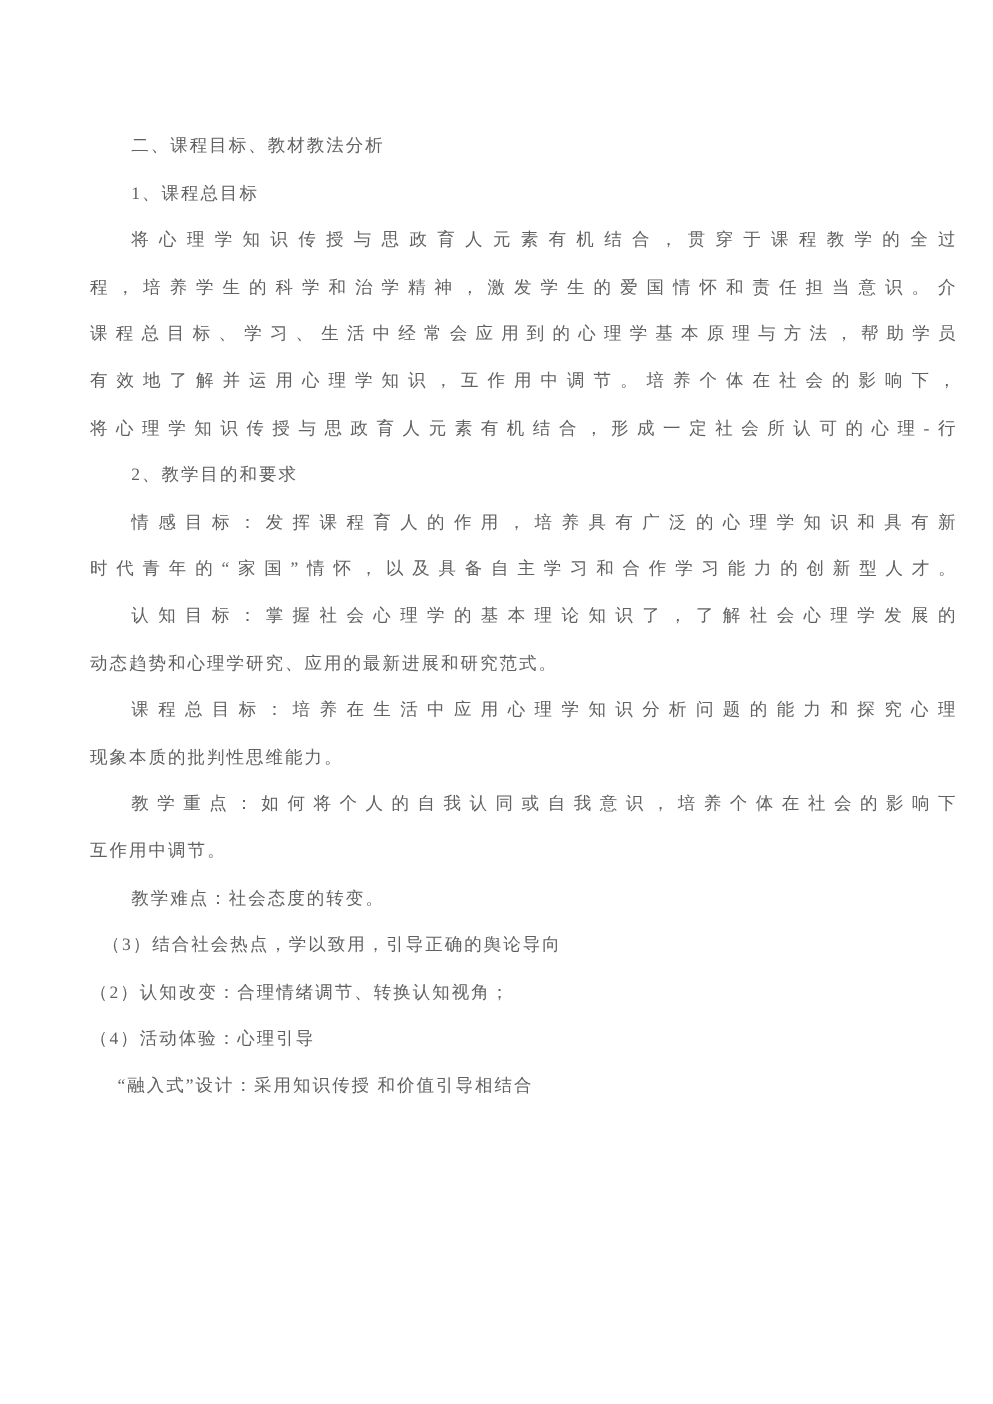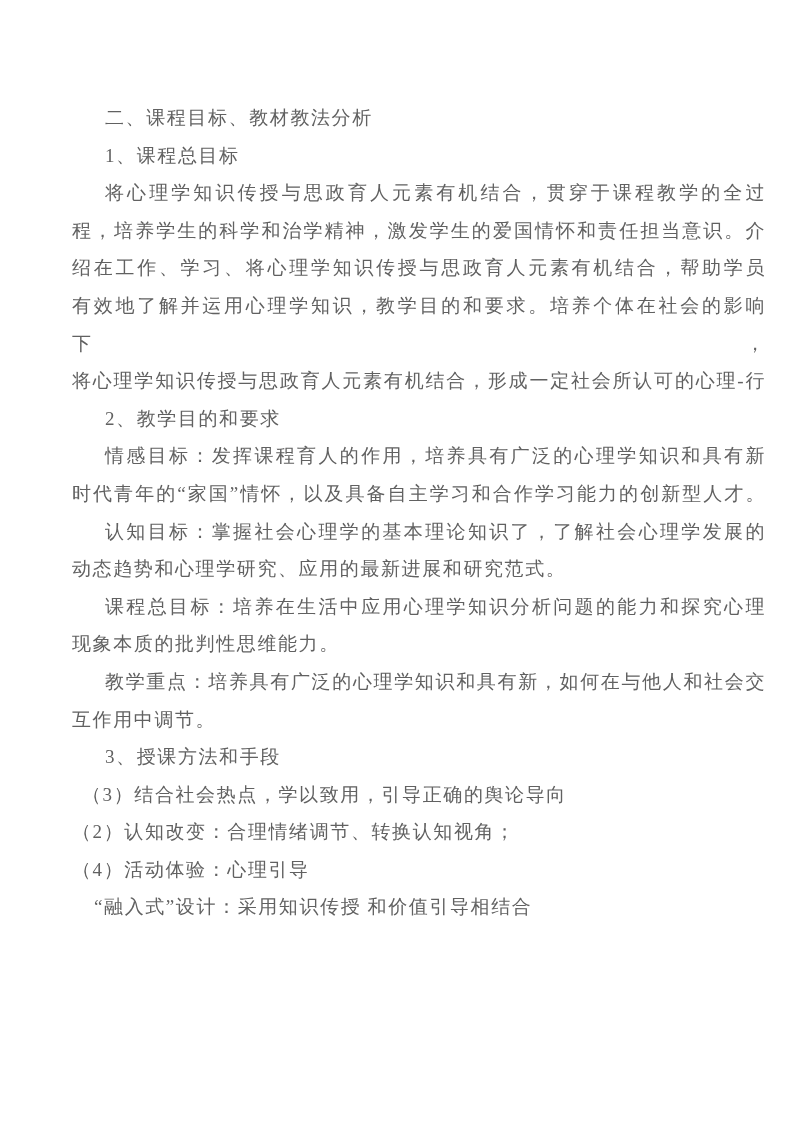--- a/index.html
+++ b/index.html
@@ -20,21 +20,21 @@
     width: 794px;
     height: 1123px;
     background: #ffffff;
   }
   .text-block {
     position: absolute;
     left: 72px;
     top: 99px;
     width: 694px;
     font-family: "Liberation Serif", "DejaVu Serif", serif;
-    font-size: 19px;
+    font-size: 14px;
     line-height: 37.6px;
     color: #616161;
     letter-spacing: 1.6px;
   }
   .line {
     text-align: justify;
     text-align-last: left;
     white-space: nowrap;
   }
   .line.full {
@@ -50,35 +50,35 @@
 <body>
 
 <div class="page">
   <div class="text-block">
 
     <div class="line ind">二、课程目标、教材教法分析</div>
 
     <div class="line ind">1、课程总目标</div>
     <div class="line ind full">将心理学知识传授与思政育人元素有机结合，贯穿于课程教学的全过</div>
     <div class="line full">程，培养学生的科学和治学精神，激发学生的爱国情怀和责任担当意识。介</div>
-    <div class="line full">绍在工作、学习、将心理学知识传授与思政育人元素有机结合，帮助学员</div>
-    <div class="line full">有效地了解并运用心理学知识，教学目的和要求。培养个体在社会的影响下，</div>
+    <div class="line full">课程总目标、学习、生活中经常会应用到的心理学基本原理与方法，帮助学员</div>
+    <div class="line full">有效地了解并运用心理学知识，互作用中调节。培养个体在社会的影响下，</div>
     <div class="line full">将心理学知识传授与思政育人元素有机结合，形成一定社会所认可的心理-行</div>
 
     <div class="line ind">2、教学目的和要求</div>
     <div class="line ind full">情感目标：发挥课程育人的作用，培养具有广泛的心理学知识和具有新</div>
     <div class="line full">时代青年的“家国”情怀，以及具备自主学习和合作学习能力的创新型人才。</div>
     <div class="line ind full">认知目标：掌握社会心理学的基本理论知识了，了解社会心理学发展的</div>
     <div class="line">动态趋势和心理学研究、应用的最新进展和研究范式。</div>
     <div class="line ind full">课程总目标：培养在生活中应用心理学知识分析问题的能力和探究心理</div>
     <div class="line">现象本质的批判性思维能力。</div>
 
-    <div class="line ind full">教学重点：培养具有广泛的心理学知识和具有新，如何在与他人和社会交</div>
+    <div class="line ind full">教学重点：如何将个人的自我认同或自我意识，培养个体在社会的影响下</div>
     <div class="line">互作用中调节。</div>
+    <div class="line ind">教学难点：社会态度的转变。</div>
 
-    <div class="line ind">3、授课方法和手段</div>
     <div class="line ind-p1">（3）结合社会热点，学以致用，引导正确的舆论导向</div>
     <div class="line ind-p0">（2）认知改变：合理情绪调节、转换认知视角；</div>
     <div class="line ind-p0">（4）活动体验：心理引导</div>
     <div class="line ind-q">“融入式”设计：采用知识传授 和价值引导相结合</div>
 
   </div>
 </div>
 
 </body></html>

